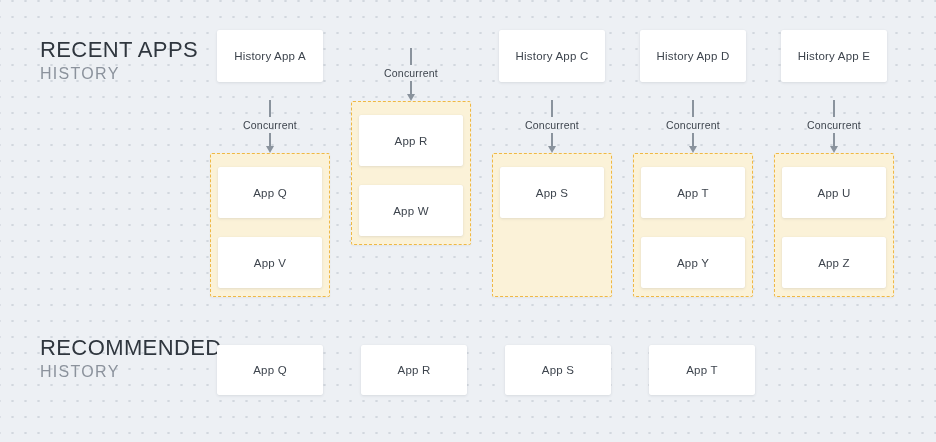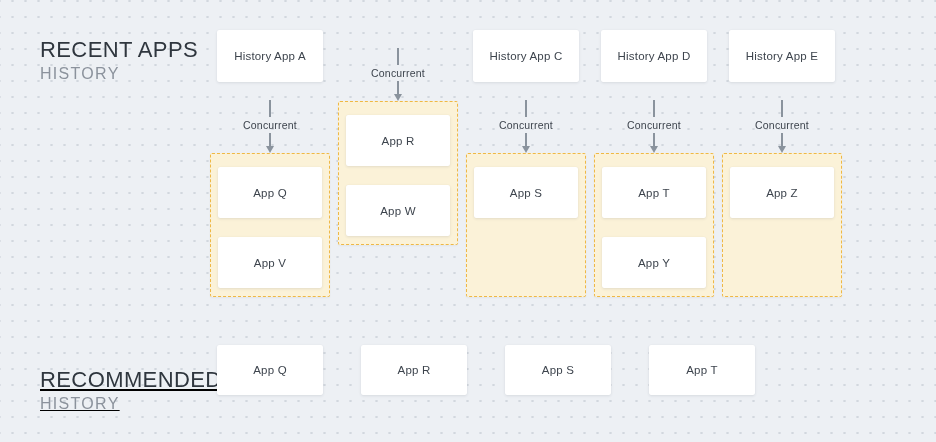--- a/index.html
+++ b/index.html
@@ -27,29 +27,29 @@
     line-height: 24px;
   }
   .section-header .subtitle {
     margin-top: 3px;
     font-size: 16px;
     letter-spacing: 1.3px;
     color: #8b929c;
     font-weight: 400;
   }
   .header-recent { top: 38px; }
-  .header-recommended { top: 368px; text-decoration: underline; }
+  .header-recommended { top: 336px; }
 
   
   .diagram {
     position: absolute;
     left: 210px;
     top: 30px;
     display: flex;
-    gap: 8px;
+    gap: 21px;
   }
   .column {
     width: 120px;
     display: flex;
     flex-direction: column;
     align-items: center;
   }
 
   .card {
     background: #ffffff;
@@ -212,20 +212,23 @@
         <span>History App E</span>
       </div>
       <div class="arrow">
         <div class="arrow-line seg1"></div>
         <div class="arrow-label">Concurrent</div>
         <div class="arrow-line seg2"></div>
         <div class="arrow-head"></div>
       </div>
       <div class="group">
         <div class="card app-box">
+          <span>App U</span>
+        </div>
+        <div class="card app-box">
           <span>App Z</span>
         </div>
       </div>
     </div>
 
   </div>
 
   <div class="bottom-row">
     <div class="bottom-cell">
       <div class="card app-box">

